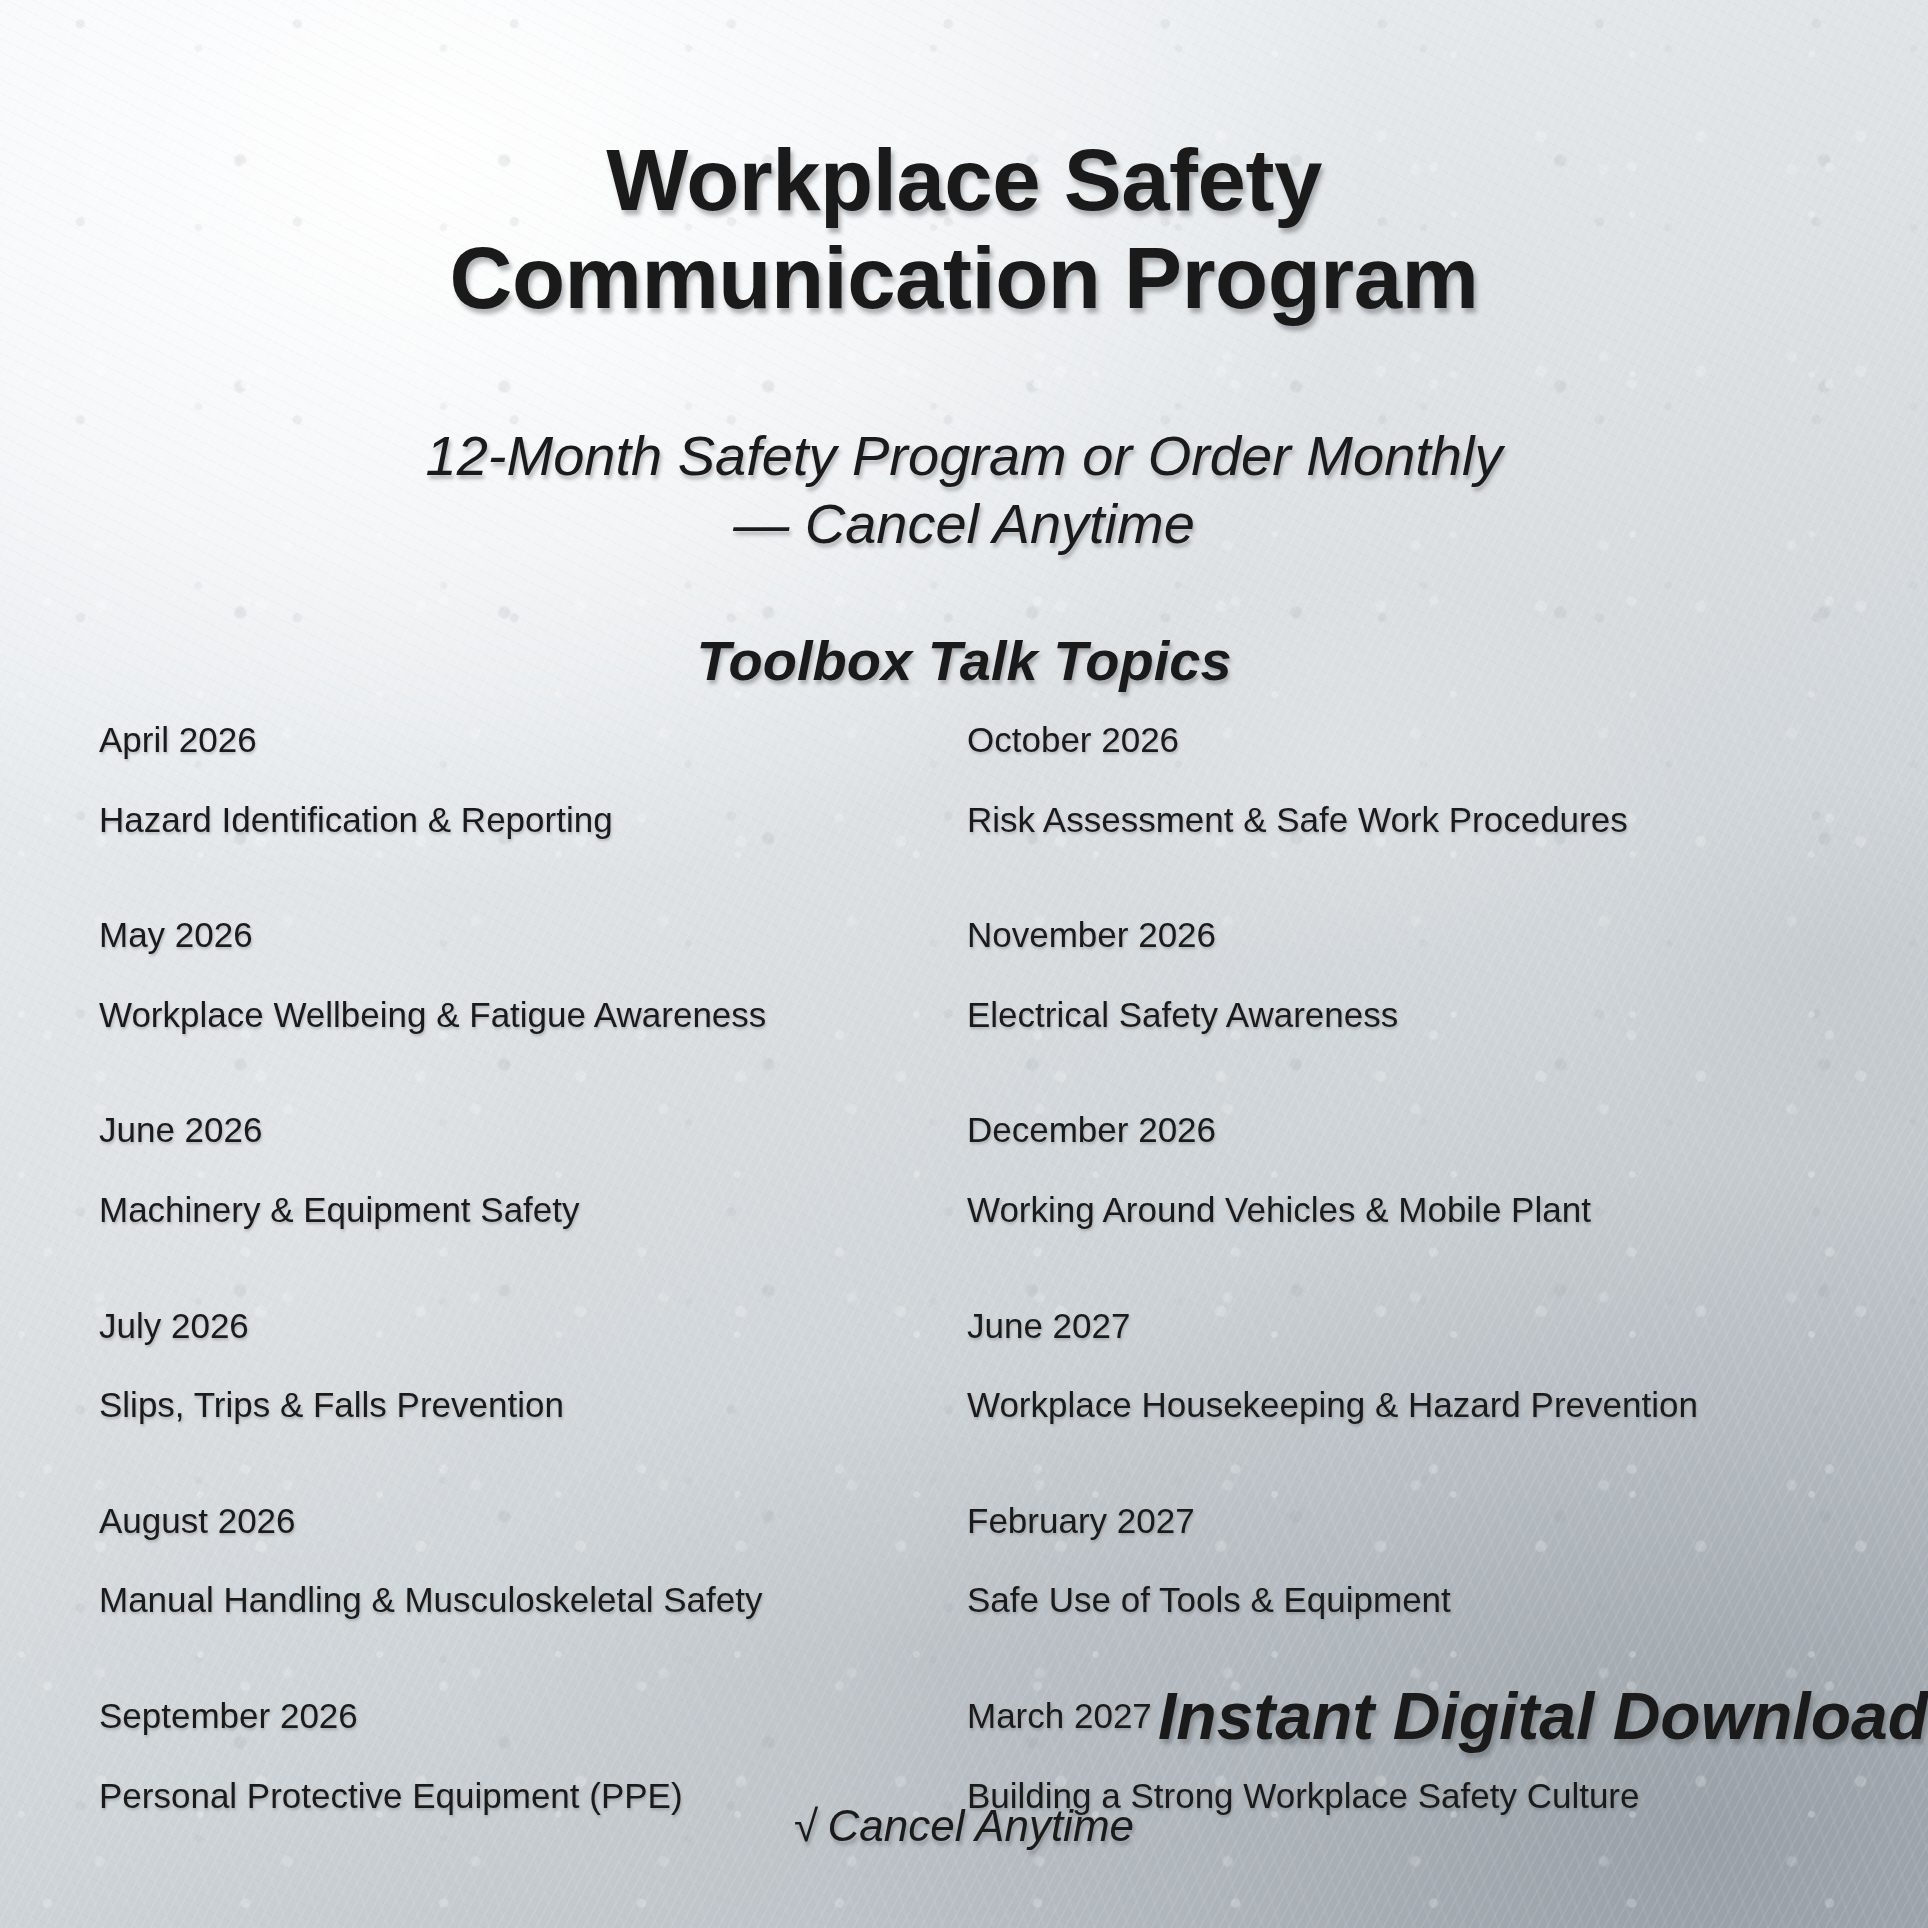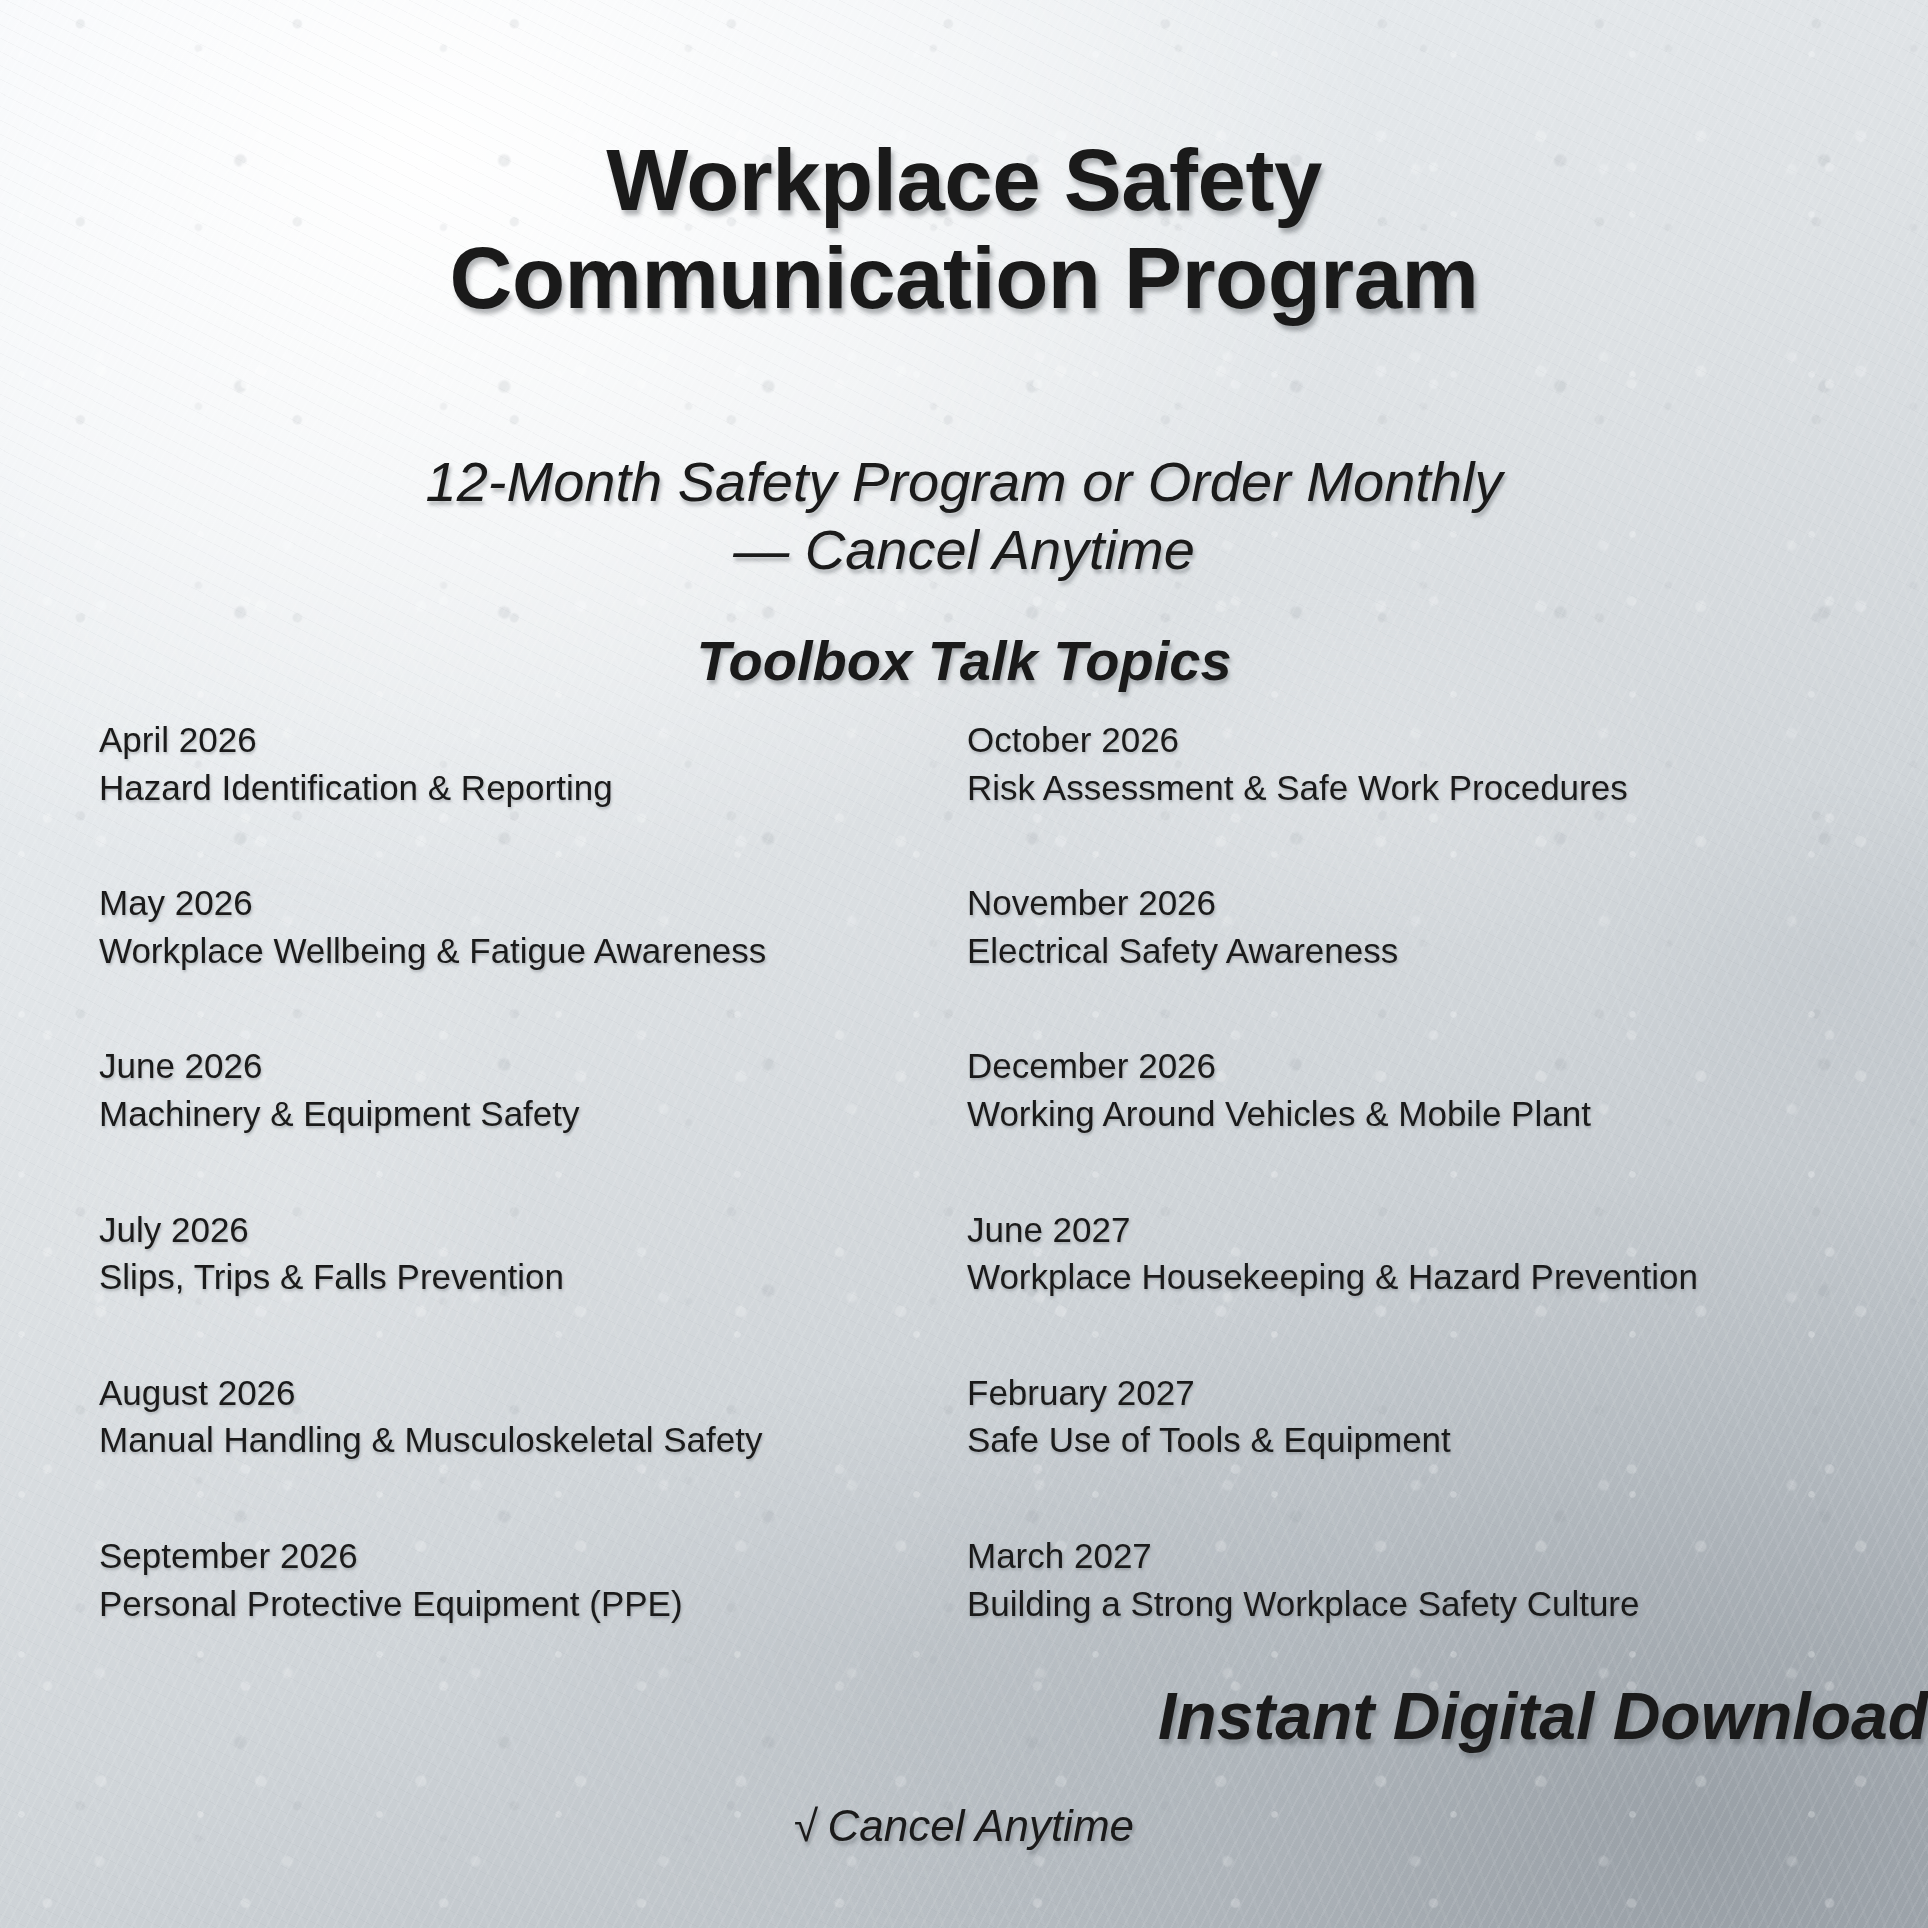--- a/index.html
+++ b/index.html
@@ -71,21 +71,21 @@
     font-size: 87px;
     font-weight: 700;
     line-height: 1.12;
     letter-spacing: -0.5px;
     text-shadow: 2.8px 4.7px 4.7px rgba(60,66,72,.38);
     white-space: pre-line;
   }
 
   .subtitle {
     position: absolute;
-    top: 392px;
+    top: 366px;
     left: 0;
     right: 0;
     text-align: center;
     font-size: 56px;
     font-style: italic;
     font-weight: 400;
     line-height: 1.22;
     text-shadow: 1.9px 3.8px 3.8px rgba(60,66,72,.33);
     white-space: pre-line;
   }
@@ -117,20 +117,21 @@
     line-height: 1.36;
     text-shadow: 0.9px 1.9px 2.8px rgba(60,66,72,.30);
   }
   .topic .month {
     display: block;
     font-weight: 400;
   }
   .topic .subject {
     display: block;
     font-weight: 400;
+    margin-top: 32px;
   }
 
   .footer-main {
     position: absolute;
     top: 1678px;
     left: 0;
     right: 0;
     text-align: right;
     font-size: 66px;
     font-style: italic;

